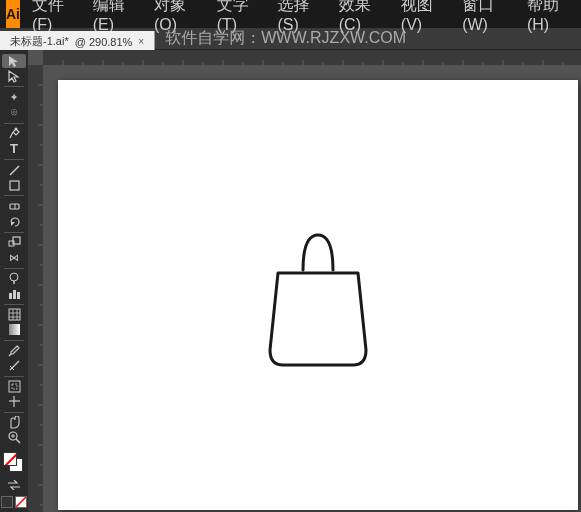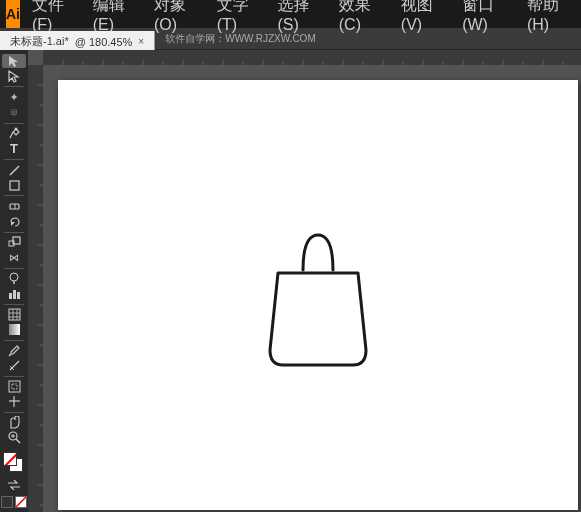--- a/index.html
+++ b/index.html
@@ -44,21 +44,21 @@
       font-size: 11px;
       border-right: 1px solid #999;
       gap: 6px;
       margin-top: 6px;
     }
     .tab-close {
       font-size: 10px; color: #555; cursor: pointer;
     }
     #tab-right-info {
       margin-left: 10px;
-      font-size: 10px; color: #aaa;
+      font-size: 16px; color: #aaa;
     }
 
     
     #main-layout {
       display: flex;
       height: calc(512px - 28px - 22px);
     }
 
     
     #toolbar {
@@ -140,21 +140,21 @@
     <span class="menu-item">效果(C)</span>
     <span class="menu-item">视图(V)</span>
     <span class="menu-item">窗口(W)</span>
     <span class="menu-item">帮助(H)</span>
   </div>
 </div>
 
 <div id="tab-bar">
   <div class="tab">
     <span>未标题-1.ai*</span>
-    <span>@ 180.45%</span>
+    <span>@ 290.81%</span>
     <span class="tab-close">×</span>
   </div>
   <span id="tab-right-info">软件自学网：WWW.RJZXW.COM</span>
 </div>
 
 <div id="main-layout">
 
   <div id="toolbar">
 
     <div class="tool-btn active" title="选择工具">

